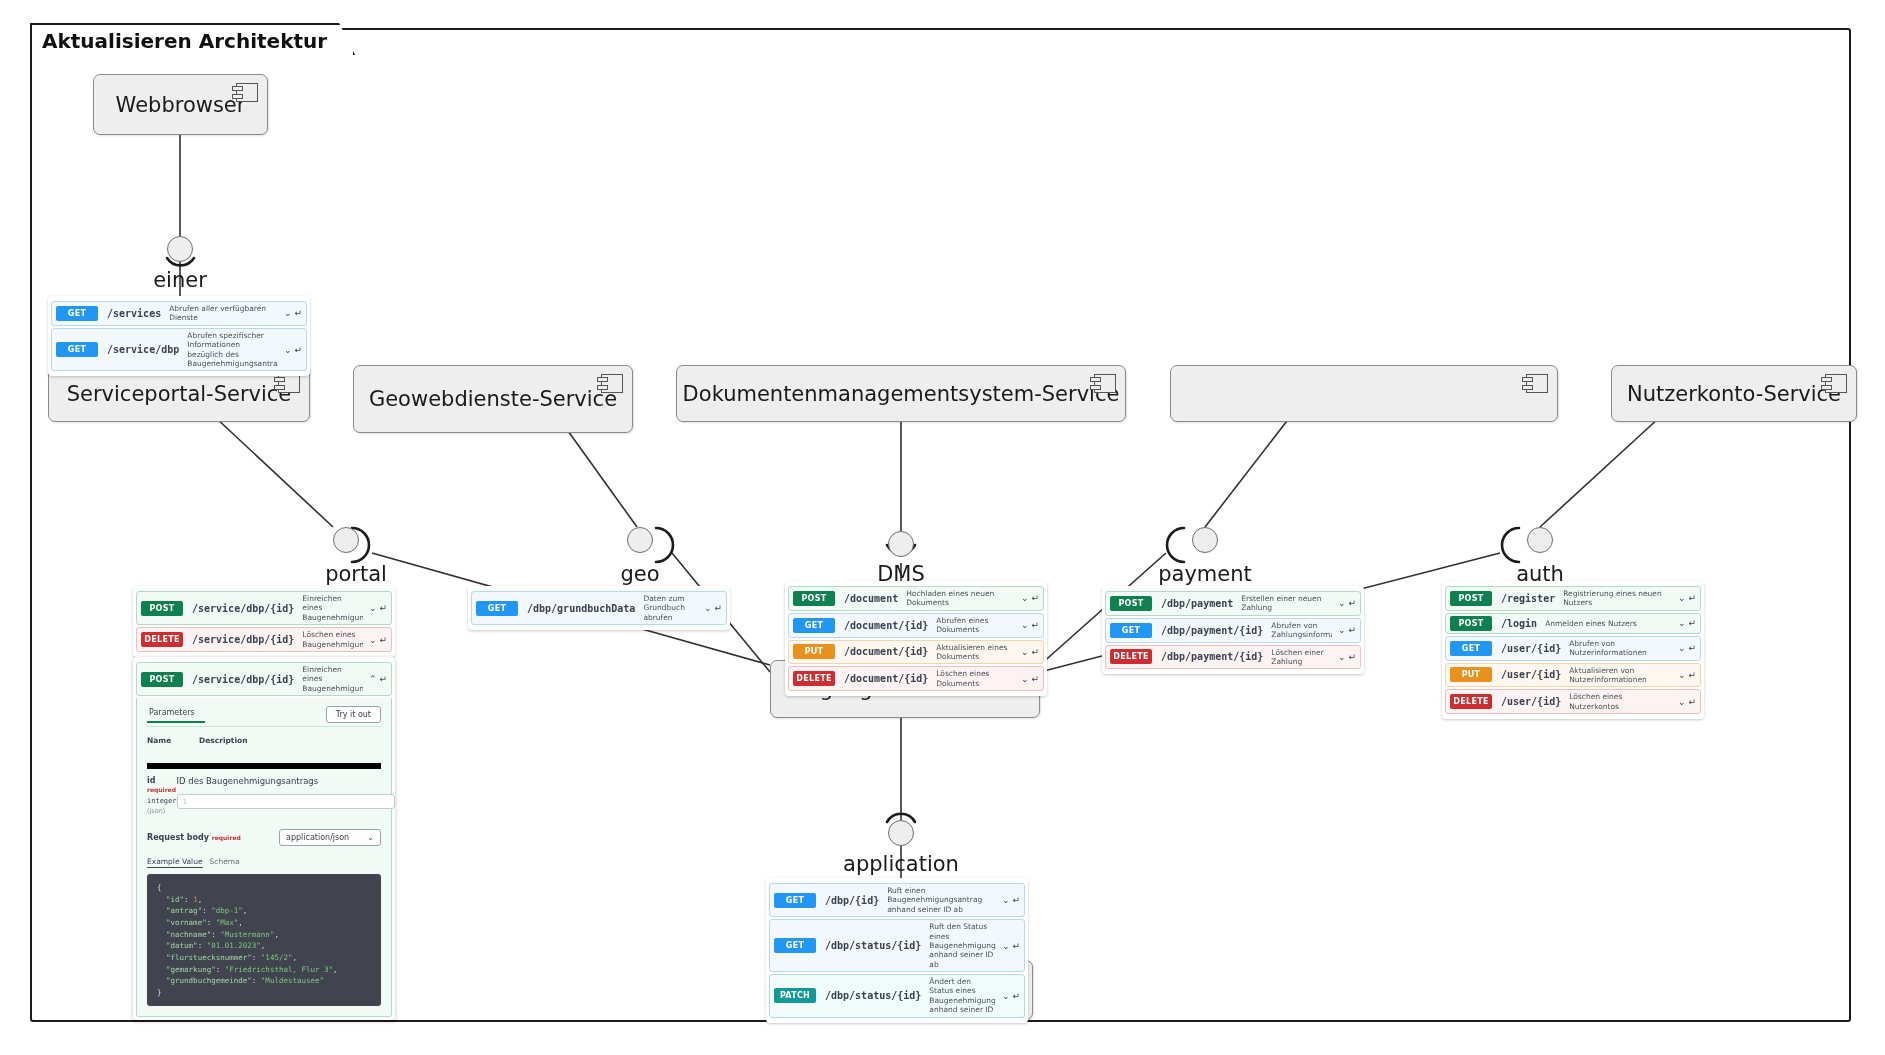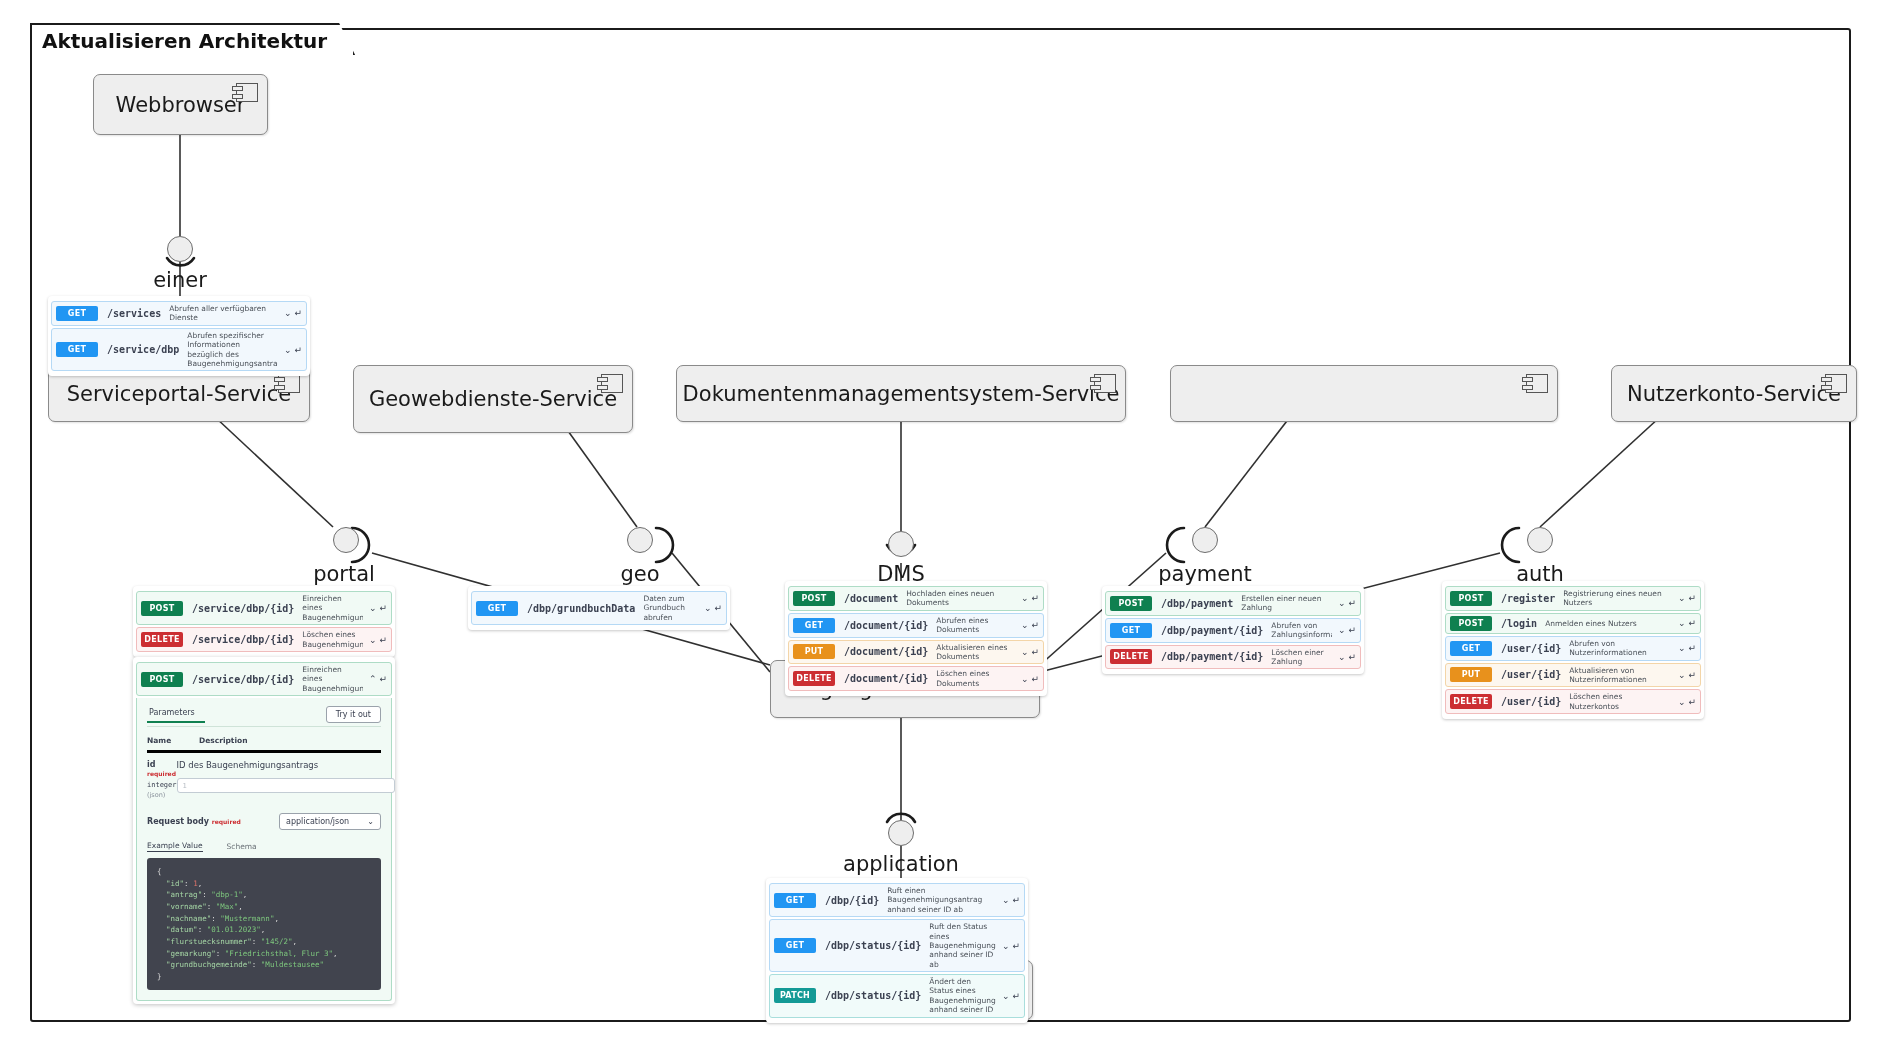--- a/index.html
+++ b/index.html
@@ -66,40 +66,40 @@
   #exp-body{border:1px solid #aedcc6;border-top:none;background:#f1faf5;
             border-radius:0 0 3px 3px;padding:8px 10px 10px;}
   .exp-tabs{display:flex;align-items:center;justify-content:space-between;
             border-bottom:1px solid #cfe3d8;padding-bottom:3px;}
   .exp-tab{font-size:8px;color:#3b4151;border-bottom:2px solid #0f8050;
            padding:2px 10px 4px 2px;}
   .tryit{font-size:8px;color:#3b4151;border:1px solid #9aa2ab;border-radius:3px;
          padding:3px 9px;background:#fff;}
   .ptbl{margin-top:9px;}
   .phead{display:flex;font-size:7.5px;font-weight:bold;color:#3b4151;
-         border-bottom:3px solid #000000;padding-bottom:5px;}
+         border-bottom:6px solid #000000;padding-bottom:18px;}
   .phead .c1{width:52px;} 
   .prow{display:flex;padding-top:7px;}
   .prow .c1{width:52px;}
   .pname{font-size:8px;font-weight:bold;color:#3b4151;}
   .preq{color:#cc2e32;font-size:6px;font-weight:bold;}
   .ptype{font-family:"DejaVu Sans Mono","Liberation Mono",monospace;
          font-size:7px;color:#3b4151;margin-top:3px;}
   .ploc{font-size:6.5px;color:#8a929c;margin-top:2px;}
   .pdesc{font-size:8.5px;color:#3b4151;}
   .pinput{margin-top:8px;width:218px;height:15px;border:1px solid #c3ccd4;
           border-radius:3px;background:#fff;font-size:7px;color:#b6bcc3;
           padding:0 5px;line-height:15px;box-sizing:border-box;}
   .rbody{display:flex;align-items:center;justify-content:space-between;
          margin-top:14px;}
   .rbody-l{font-size:8px;font-weight:bold;color:#3b4151;}
   .rsel{border:1px solid #9aa2ab;border-radius:3px;background:#fff;
         font-size:8px;color:#3b4151;padding:3px 6px;width:88px;
         display:flex;justify-content:space-between;align-items:center;}
-  .exm{margin-top:11px;font-size:7.5px;color:#3b4151;display:flex;gap:24px;align-items:center;}
+  .exm{margin-top:11px;font-size:7.5px;color:#3b4151;display:flex;gap:7px;}
   .exm .sel{border-bottom:1px solid #3b4151;padding-bottom:1px;}
   .exm .alt{color:#6b7278;}
   .code{margin-top:6px;background:#41444e;border-radius:3px;padding:8px 10px;
         font-family:"DejaVu Sans Mono","Liberation Mono",monospace;
         font-size:7.5px;line-height:1.55;color:#e6e6e6;white-space:pre;}
   .k{color:#a5d6a5;} .s{color:#7ec87e;} .n{color:#e0746a;} .p{color:#d8d8d8;}
 </style>
 </head>
 <body>
 
@@ -222,21 +222,21 @@
 </div>
 
 <div class="lolli" style="left:167px;top:236px;">
     <i class="ball"></i>
   </div>
 <div class="ifname" style="left:120px;top:268px;width:120px;">einer</div>
 
 <div class="lolli" style="left:333px;top:527px;">
     <i class="ball"></i>
   </div>
-<div class="ifname" style="left:284px;top:562px;width:120px;text-align:center;">portal</div>
+<div class="ifname" style="left:296px;top:562px;width:120px;text-align:center;">portal</div>
 
 <div class="lolli" style="left:627px;top:527px;">
     <i class="ball"></i>
   </div>
 <div class="ifname" style="left:580px;top:562px;width:120px;">geo</div>
 
 <div class="lolli" style="left:888px;top:531px;">
     <i class="ball"></i>
   </div>
 <div class="ifname" style="left:841px;top:562px;width:120px;">DMS</div>

